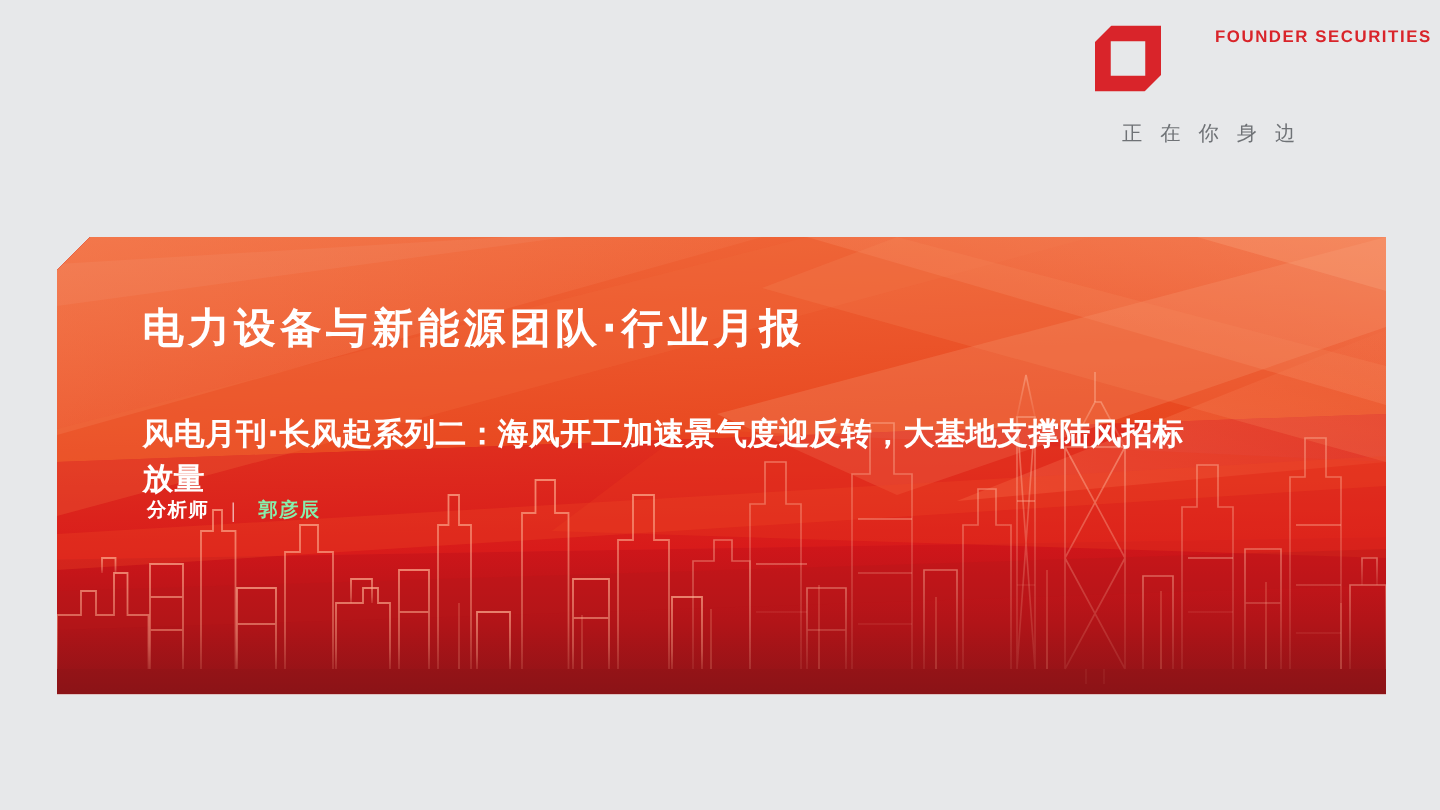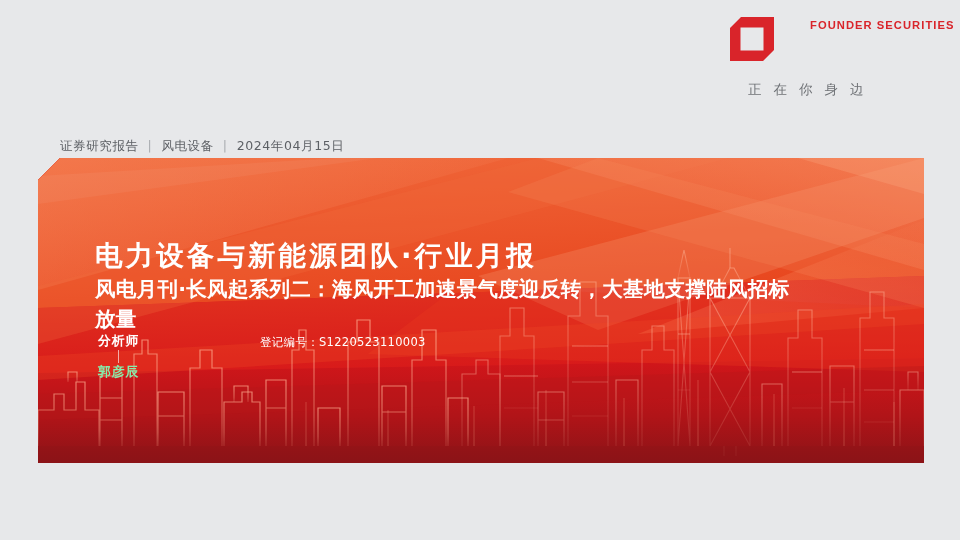--- a/index.html
+++ b/index.html
@@ -141,42 +141,40 @@
     position: absolute;
     left: 57px;
     top: 44px;
     font-size: 27.5px;
     line-height: 34px;
     font-weight: bold;
     color: #ffffff;
     letter-spacing: 3.1px;
     white-space: nowrap;
     font-family: "DejaVu Sans", "Liberation Sans", sans-serif;
-    margin-top: 36px;
   }
   .title-sub {
     position: absolute;
     left: 57px;
     top: 116px;
     width: 715px;
     font-size: 20.5px;
     line-height: 30px;
     font-weight: bold;
     color: #ffffff;
     letter-spacing: 0.3px;
     font-family: "DejaVu Sans", "Liberation Sans", sans-serif;
   }
   .analyst-row {
     position: absolute;
     left: 60px;
     top: 174px;
     display: flex;
     align-items: flex-start;
     white-space: nowrap;
-    flex-direction: column;
   }
   .analyst-label {
     font-size: 12.8px;
     line-height: 18px;
     font-weight: bold;
     color: #ffffff;
     letter-spacing: 1px;
     font-family: "DejaVu Sans", "Liberation Sans", sans-serif;
   }
   .analyst-divider {
@@ -218,21 +216,20 @@
           <path d="M11 0 H44 V33 L33 44 H0 V11 Z M10.5 10.5 V33.5 H33.5 V10.5 Z" fill="#d9242a"></path>
         </svg>
         <span class="logo-words">
           <span class="logo-en">FOUNDER SECURITIES</span>
         </span>
       </div>
       <div class="logo-tagline">正在你身边</div>
     </div>
   </div>
 
-  <div class="breadcrumb"><span>证券研究报告</span><span class="sep">|</span><span>风电设备</span><span class="sep">|</span><span>2024年04月15日</span></div>
 
   <div class="banner">
 
     <svg class="banner-svg" viewBox="0 0 886 305" preserveAspectRatio="none" aria-hidden="true">
       <defs>
         <linearGradient id="gTop" x1="0" y1="0" x2="0.35" y2="1">
           <stop offset="0" stop-color="#f0683a"></stop>
           <stop offset="1" stop-color="#e8471f"></stop>
         </linearGradient>
         <linearGradient id="gMid" x1="0" y1="0" x2="0.2" y2="1">
@@ -373,17 +370,16 @@
 
     <div class="banner-text">
       <div class="title-main">电力设备与新能源团队·行业月报</div>
       <div class="title-sub">风电月刊·长风起系列二：海风开工加速景气度迎反转，大基地支撑陆风招标放量</div>
 
       <div class="analyst-row">
         <span class="analyst-label">分析师</span>
         <span class="analyst-divider"></span>
         <span class="analyst-name">郭彦辰</span>
       </div>
-      <div class="analyst-reg">登记编号：S1220523110003</div>
     </div>
 
   </div>
 </div>
 
 </body></html>

